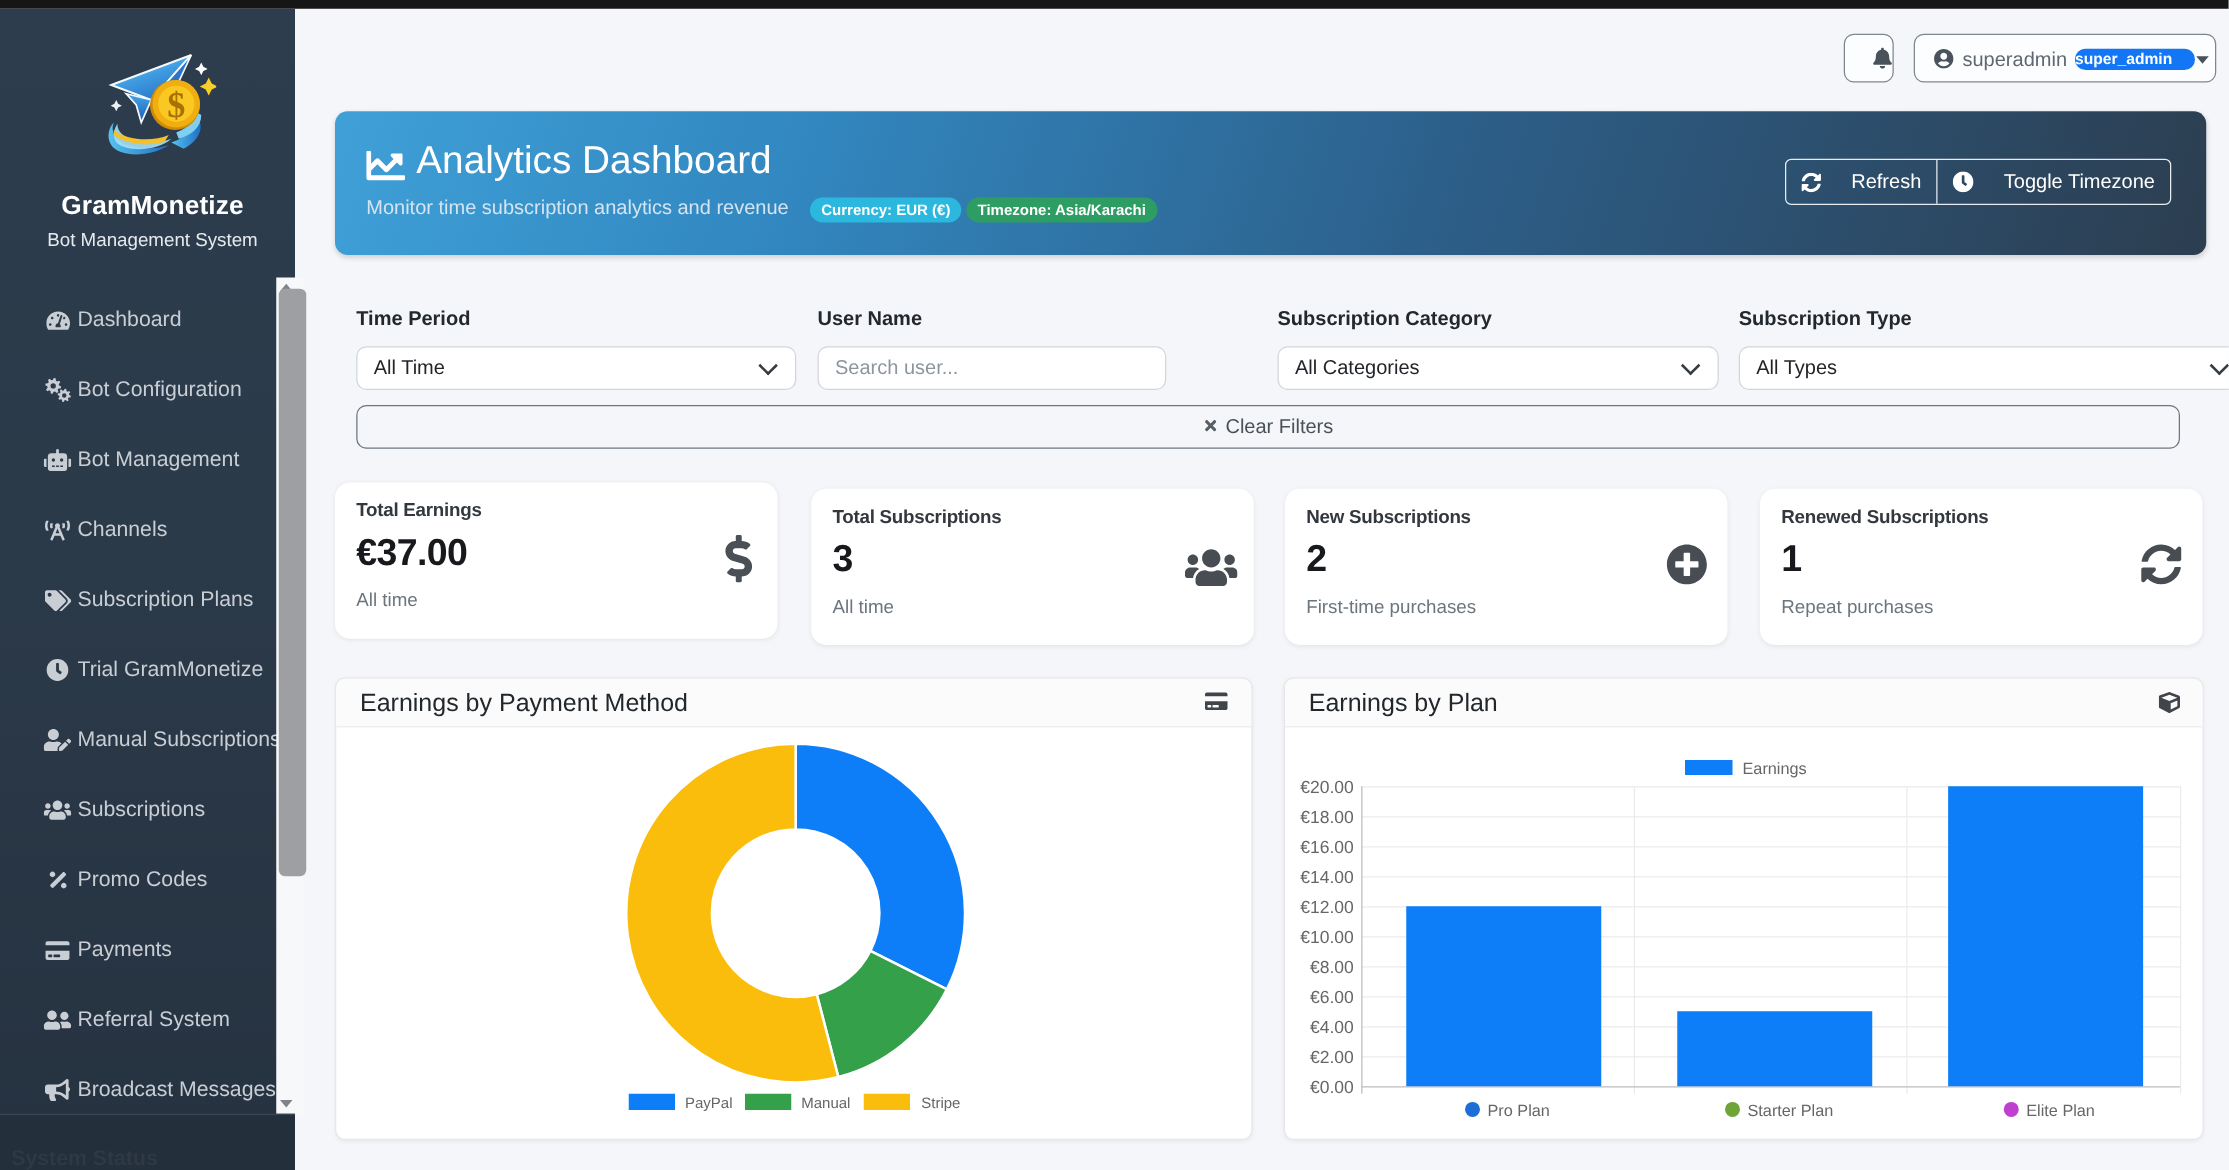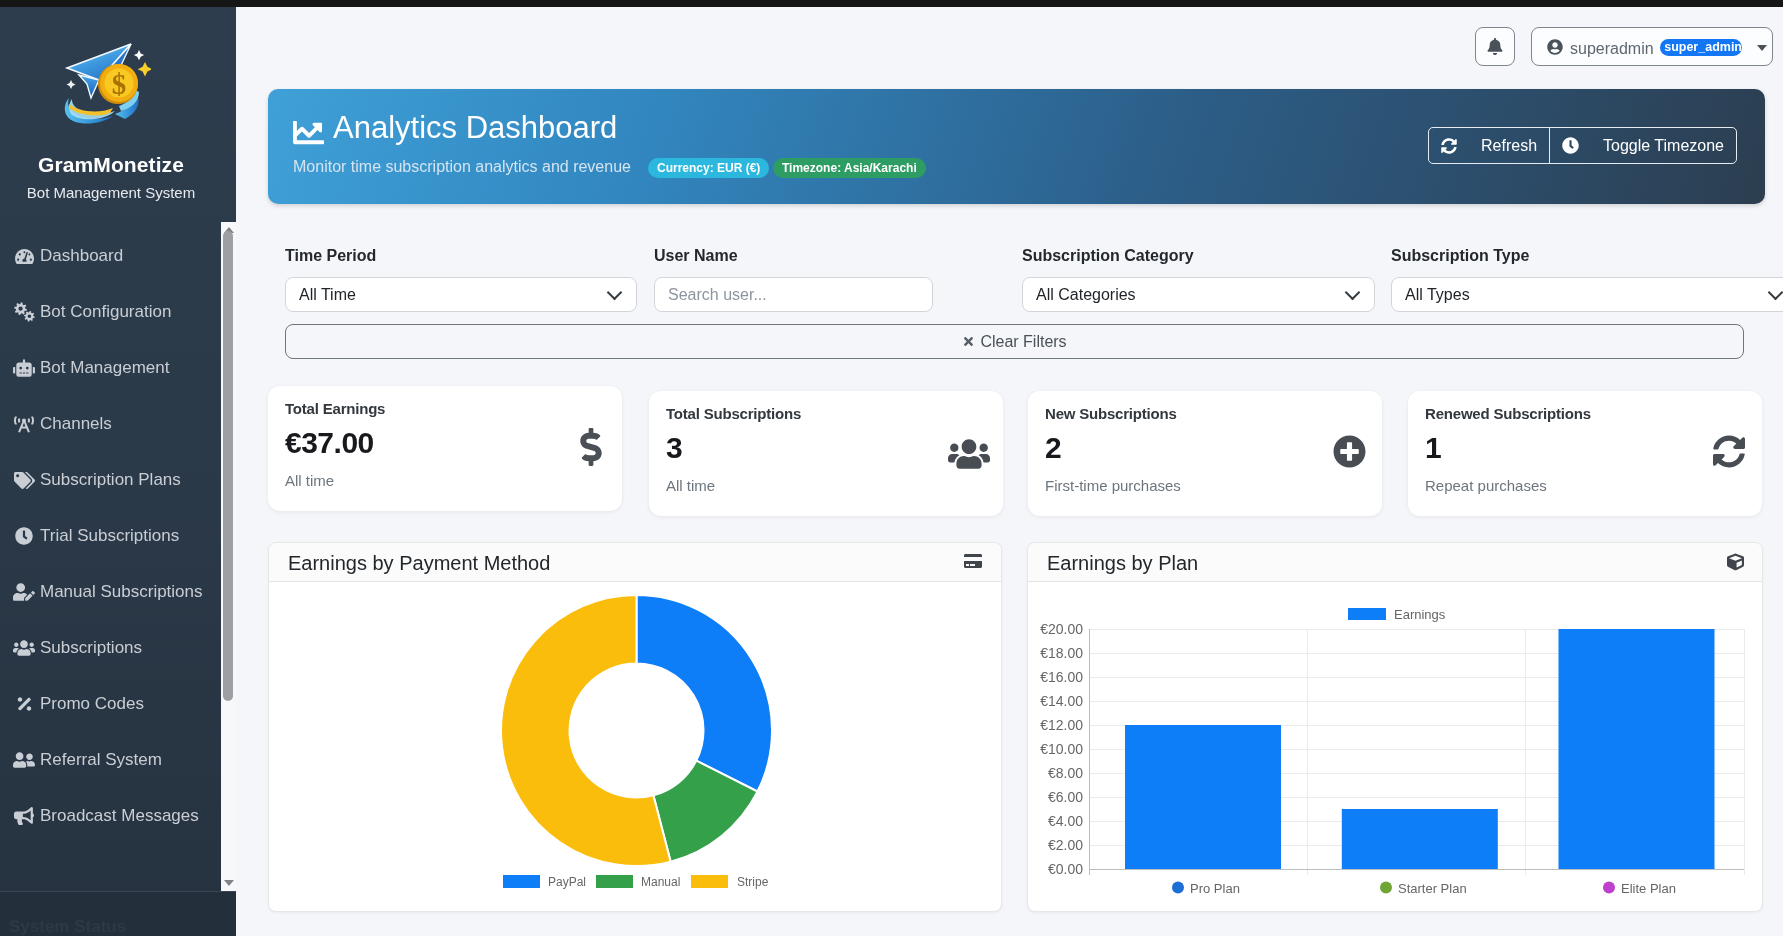--- a/index.html
+++ b/index.html
@@ -1,18 +1,18 @@
 <!DOCTYPE html>
 <html><head>
 <meta charset="utf-8">
 <style>
 * { margin:0; padding:0; box-sizing:border-box; }
 html,body { width:1783px; height:936px; overflow:hidden; }
 body { font-family:"Liberation Sans", sans-serif; background:#f4f6f9; position:relative; }
-.abs { position:absolute; }
+.abs { position:absolute;padding-left:22px; }
 
 #topstrip { left:0; top:0; width:1783px; height:7px; background:#161616; }
 
 #sidebar { left:0; top:7px; width:236px; height:929px; background:linear-gradient(180deg,#2e3d4d 0%,#2b3a49 45%,#263240 100%); }
 #brand { left:0; top:0; width:236px; height:215px; }
 #logo { left:63px; top:35px; }
 #brand-title { left:0; top:146px; width:222px; text-align:center; color:#fff; font-size:21px; font-weight:700; letter-spacing:0.1px; }
 #brand-sub { left:0; top:177px; width:222px; text-align:center; color:#e6eaee; font-size:15px; }
 #nav { left:0; top:215px; width:221px; padding-top:14px; }
 .nav-item { position:relative; height:40px; margin:0 0 16px 0; display:flex; align-items:center; }
@@ -21,21 +21,21 @@
 #sbar { left:221px; top:215px; width:15px; height:670px; background:#f7f8f9; }
 #sbar-thumb { left:2px; top:9px; width:10px; height:470px; background:#9d9fa2; border-radius:5px; }
 .sbar-arrow { width:0; height:0; position:absolute; left:3px; }
 #side-bottom { left:0; top:884px; width:236px; height:45px; background:#242f3c; border-top:1px solid #3a4653; }
 #sysstatus { left:9px; top:25px; color:#2e3945; font-size:17px; font-weight:600; position:absolute; }
 
 .tb-box { border:1px solid #7e868e; border-radius:8px; background:#fcfdfe; }
 #bellbox { left:1475px; top:27px; width:40px; height:39px; display:flex; align-items:center; justify-content:center; }
 #userbox { left:1531px; top:27px; width:242px; height:39px; }
 #username { left:38px; top:12px; font-size:16px; color:#5f6771; position:absolute; }
-#rolepill { left:128px; top:11px; width:82px; height:17px; background:#1276f5; border-radius:9px; color:#fff; font-size:12.5px; font-weight:700; text-align:right; line-height:17px; position:absolute; }
+#rolepill { left:128px; top:11px; width:96px; height:17px; background:#1276f5; border-radius:9px; color:#fff; font-size:12.5px; font-weight:700; text-align:left; line-height:17px; position:absolute; }
 #caret { position:absolute; left:225px; top:17px; width:0; height:0; border-left:5px solid transparent; border-right:5px solid transparent; border-top:6px solid #4b5157; }
 
 #header { left:268px; top:89px; width:1497px; height:115px; border-radius:10px; background:linear-gradient(108deg,#3fa0d7 0%, #3287c0 25%, #2c5e88 60%, #2c3e50 100%); box-shadow:0 2px 4px rgba(0,0,0,.15); }
 #h-title { left:65px; top:21px; color:#fff; font-size:31px; position:absolute; }
 #h-sub { left:25px; top:69px; color:#d4e4f1; font-size:16px; position:absolute; }
 .badge { position:absolute; top:69px; height:20px; border-radius:10px; color:#fff; font-size:12px; font-weight:700; line-height:20px; padding:0 9px; }
 #badge-cur { left:380px; background:#2cb8de; color:#fdfefe; }
 #badge-tz { left:505px; background:#2e9d63; }
 #btngroup { position:absolute; right:28px; top:38px; height:37px; border:1px solid #e6ecf2; border-radius:5px; display:flex; color:#fff; font-size:16px; }
 .hbtn { display:flex; align-items:center; padding:0 12px; gap:24px; }
@@ -138,21 +138,21 @@
           </svg>
         </span>
         <span class="nav-txt">Subscription Plans</span>
       </div>
     <div class="nav-item">
         <span class="nav-ico">
           <svg width="18" height="18" viewBox="0 0 512 512">
             <path fill="#c9ced5" d="M256,8C119,8,8,119,8,256S119,504,256,504,504,393,504,256,393,8,256,8Zm92.49,313h0l-20,25a16,16,0,0,1-22.49,2.5h0l-67-49.72a40,40,0,0,1-15-31.23V112a16,16,0,0,1,16-16h32a16,16,0,0,1,16,16V256l58,42.5A16,16,0,0,1,348.49,321Z"></path>
           </svg>
         </span>
-        <span class="nav-txt">Trial Subscriptions</span>
+        <span class="nav-txt">Trial GramMonetize</span>
       </div>
     <div class="nav-item">
         <span class="nav-ico">
           <svg width="22" height="18" viewBox="0 0 640 512">
             <path fill="#c9ced5" d="M224 256c70.7 0 128-57.3 128-128S294.7 0 224 0 96 57.3 96 128s57.3 128 128 128zm89.6 32h-16.7c-22.2 10.2-46.9 16-72.9 16s-50.6-5.8-72.9-16h-16.7C60.2 288 0 348.2 0 422.4V464c0 26.5 21.5 48 48 48h274.9c-2.4-6.8-3.4-14-2.6-21.3l6.8-60.9 1.2-11.1 7.9-7.9 77.3-77.3c-24.5-27.7-60-45.5-99.9-45.5zm45.3 145.3l-6.8 61c-1.1 10.2 7.5 18.8 17.6 17.6l60.9-6.8 137.9-137.9-71.7-71.7-137.9 137.8zM633 268.9L595.1 231c-9.3-9.3-24.5-9.3-33.8 0l-37.8 37.8-4.1 4.1 71.8 71.7 41.8-41.8c9.3-9.4 9.3-24.5 0-33.9z"></path>
           </svg>
         </span>
         <span class="nav-txt">Manual Subscriptions</span>
       </div>
     <div class="nav-item">
@@ -163,20 +163,28 @@
         </span>
         <span class="nav-txt">Subscriptions</span>
       </div>
     <div class="nav-item">
         <span class="nav-ico">
           <svg width="17" height="18" viewBox="0 0 384 512">
             <path fill="#c9ced5" d="M109.25 173.25c24.99-24.99 24.99-65.52 0-90.51-24.99-24.99-65.52-24.99-90.51 0-24.99 24.99-24.99 65.52 0 90.51 25 25 65.52 25 90.51 0zm256 165.49c-24.99-24.99-65.52-24.99-90.51 0-24.99 24.99-24.99 65.52 0 90.51 24.99 24.99 65.52 24.99 90.51 0 25-24.99 25-65.51 0-90.51zm-1.94-231.43l-22.62-22.62c-12.5-12.5-32.76-12.5-45.25 0L20.69 359.44c-12.5 12.5-12.5 32.76 0 45.25l22.62 22.62c12.5 12.5 32.76 12.5 45.25 0l274.75-274.74c12.5-12.5 12.5-32.76 0-45.26z"></path>
           </svg>
         </span>
         <span class="nav-txt">Promo Codes</span>
+      </div>
+    <div class="nav-item">
+        <span class="nav-ico">
+          <svg width="20" height="17" viewBox="0 0 576 512">
+            <path fill="#c9ced5" d="M0 432c0 26.5 21.5 48 48 48h480c26.5 0 48-21.5 48-48V256H0v176zm192-68c0-6.6 5.4-12 12-12h136c6.6 0 12 5.4 12 12v40c0 6.6-5.4 12-12 12H204c-6.6 0-12-5.4-12-12v-40zm-128 0c0-6.6 5.4-12 12-12h72c6.6 0 12 5.4 12 12v40c0 6.6-5.4 12-12 12H76c-6.6 0-12-5.4-12-12v-40zM576 80v48H0V80c0-26.5 21.5-48 48-48h480c26.5 0 48 21.5 48 48z"></path>
+          </svg>
+        </span>
+        <span class="nav-txt">Payments</span>
       </div>
     <div class="nav-item">
         <span class="nav-ico">
           <svg width="22" height="18" viewBox="0 0 640 512">
             <path fill="#c9ced5" d="M192 256c61.9 0 112-50.1 112-112S253.9 32 192 32 80 82.1 80 144s50.1 112 112 112zm76.8 32h-8.3c-20.8 10-43.9 16-68.5 16s-47.6-6-68.5-16h-8.3C51.6 288 0 339.6 0 403.2V432c0 26.5 21.5 48 48 48h288c26.5 0 48-21.5 48-48v-28.8c0-63.6-51.6-115.2-115.2-115.2zM480 256c53 0 96-43 96-96s-43-96-96-96-96 43-96 96 43 96 96 96zm48 32h-3.8c-13.9 4.8-28.6 8-44.2 8s-30.3-3.2-44.2-8H432c-20.4 0-39.2 5.9-55.7 15.4 24.4 26.3 39.7 61.2 39.7 99.8v38.4c0 2.2-.5 4.3-.6 6.4H592c26.5 0 48-21.5 48-48 0-61.9-50.1-112-112-112z"></path>
           </svg>
         </span>
         <span class="nav-txt">Referral System</span>
       </div>
     <div class="nav-item">

